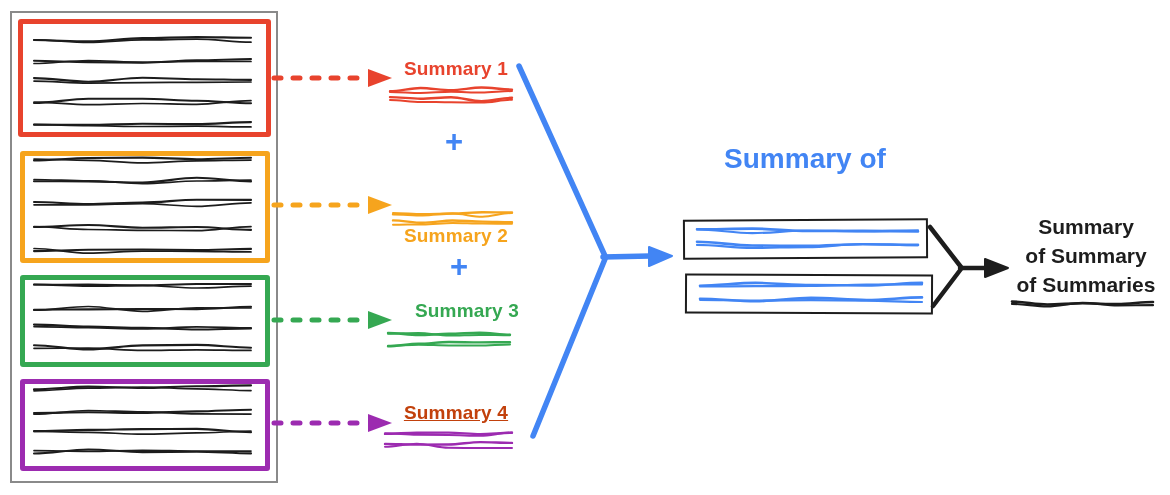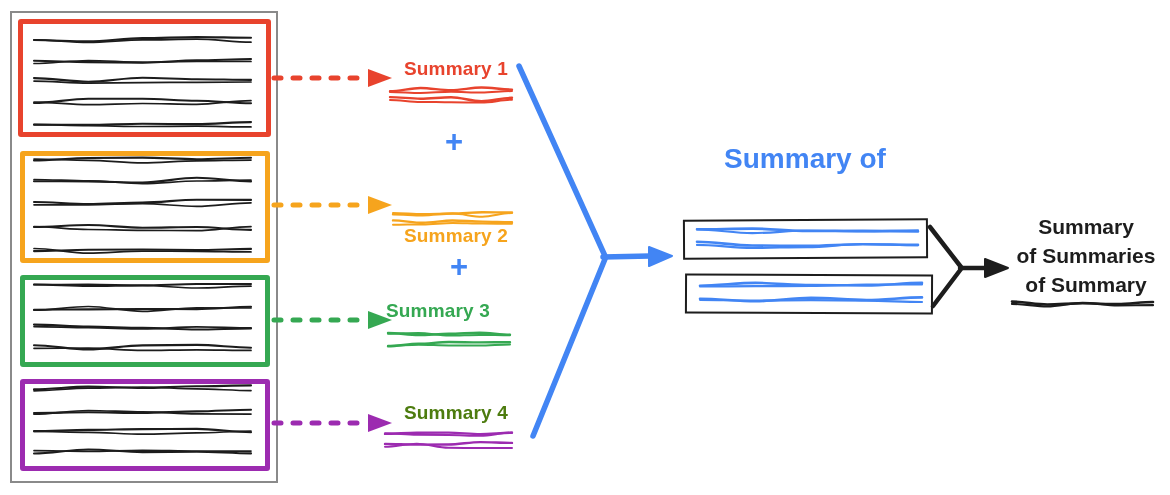--- a/index.html
+++ b/index.html
@@ -13,21 +13,21 @@
   .doc-section{position:absolute;border:5px solid #000;border-radius:3px;
     box-sizing:border-box;background:transparent;}
   .sec-1{left:18px;top:19px;width:253px;height:118px;}
   .sec-2{left:20px;top:151px;width:250px;height:112px;}
   .sec-3{left:20px;top:275px;width:250px;height:92px;}
   .sec-4{left:20px;top:379px;width:250px;height:92px;}
   .sum-label{position:absolute;width:140px;text-align:center;
     font-size:19px;font-weight:600;letter-spacing:.2px;line-height:22px;}
   .lab-1{left:386px;top:58px;}
   .lab-2{left:386px;top:185px;}
-  .lab-3{left:368px;top:300px;}
+  .lab-3{left:397px;top:300px;}
   .lab-4{left:386px;top:402px;}
   .plus{position:absolute;color:var(--blue);font-size:31px;font-weight:800;line-height:32px;width:24px;text-align:center;}
   .plus-1{left:442px;top:126px;}
   .plus-2{left:447px;top:251px;}
   .sos-title{position:absolute;left:700px;top:140px;width:210px;text-align:center;
     font-size:28px;font-weight:800;line-height:37px;color:var(--blue);}
   .sos-box{position:absolute;border:2px solid var(--ink);box-sizing:border-box;background:#fff;}
   .sos-box-1{left:683px;top:219px;width:245px;height:40px;transform:rotate(-0.3deg);}
   .sos-box-2{left:685px;top:274px;width:248px;height:40px;transform:rotate(0.25deg);}
   .final-title{position:absolute;left:1002px;top:200px;width:168px;text-align:center;
@@ -47,35 +47,35 @@
 
   <div class="doc-frame"></div>
   <div class="doc-section sec-1" style="border-color: rgb(232, 67, 45);"></div>
   <div class="doc-section sec-2" style="border-color: rgb(246, 164, 29);"></div>
   <div class="doc-section sec-3" style="border-color: rgb(53, 168, 82);"></div>
   <div class="doc-section sec-4" style="border-color: rgb(156, 43, 176);"></div>
 
   <div class="sum-label lab-1" style="color: rgb(232, 67, 45);">Summary 1</div>
   <div class="sum-label lab-2" style="color: rgb(246, 164, 29); margin-top: 40px;">Summary 2</div>
   <div class="sum-label lab-3" style="color: rgb(53, 168, 82);">Summary 3</div>
-  <div class="sum-label lab-4" style="color: #4d7c0f;">Summary 4</div>
+  <div class="sum-label lab-4" style="color: #c2410c; text-decoration: underline;">Summary 4</div>
 
   <div class="plus plus-1">+</div>
   <div class="plus plus-2">+</div>
 
   <div class="sos-title">
     <span>Summary of</span><br>
   </div>
   <div class="sos-box sos-box-1"></div>
   <div class="sos-box sos-box-2"></div>
 
   <div class="final-title">
     <span>Summary</span>
+    <span>of Summary</span>
     <span>of Summaries</span>
-    <span>of Summary</span>
   </div>
 
   <svg class="strokes" viewBox="0 0 1170 495">
     <g class="dashed-arrow">
       <line x1="274" y1="78" x2="364" y2="78" stroke="#E8432D"></line>
       <polygon points="368,69 392,78 368,87" fill="#E8432D"></polygon>
     </g>
     <g class="dashed-arrow">
       <line x1="274" y1="205" x2="364" y2="205" stroke="#F6A41D"></line>
       <polygon points="368,196 392,205 368,214" fill="#F6A41D"></polygon>

